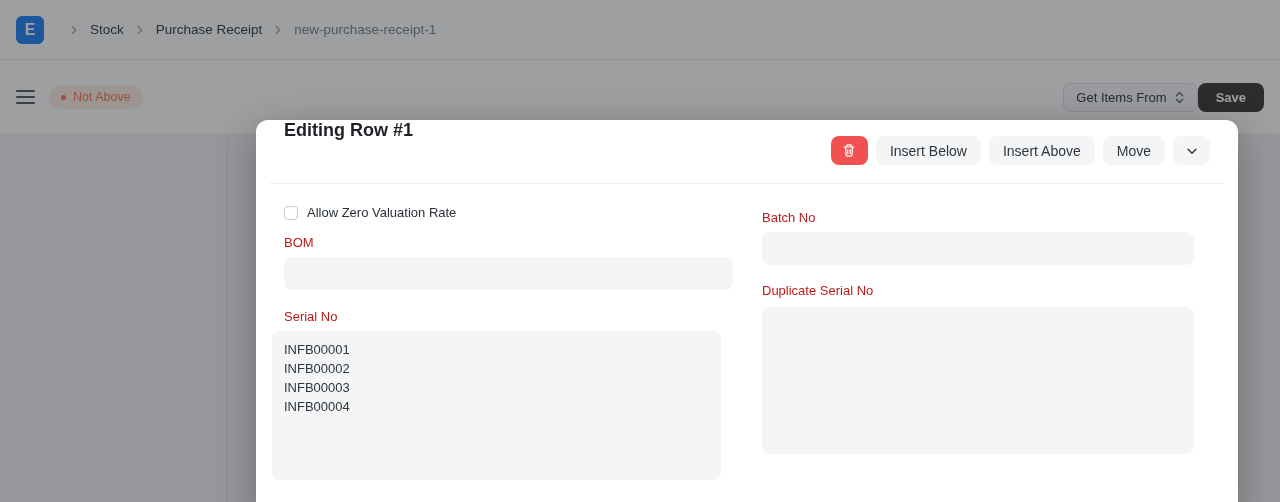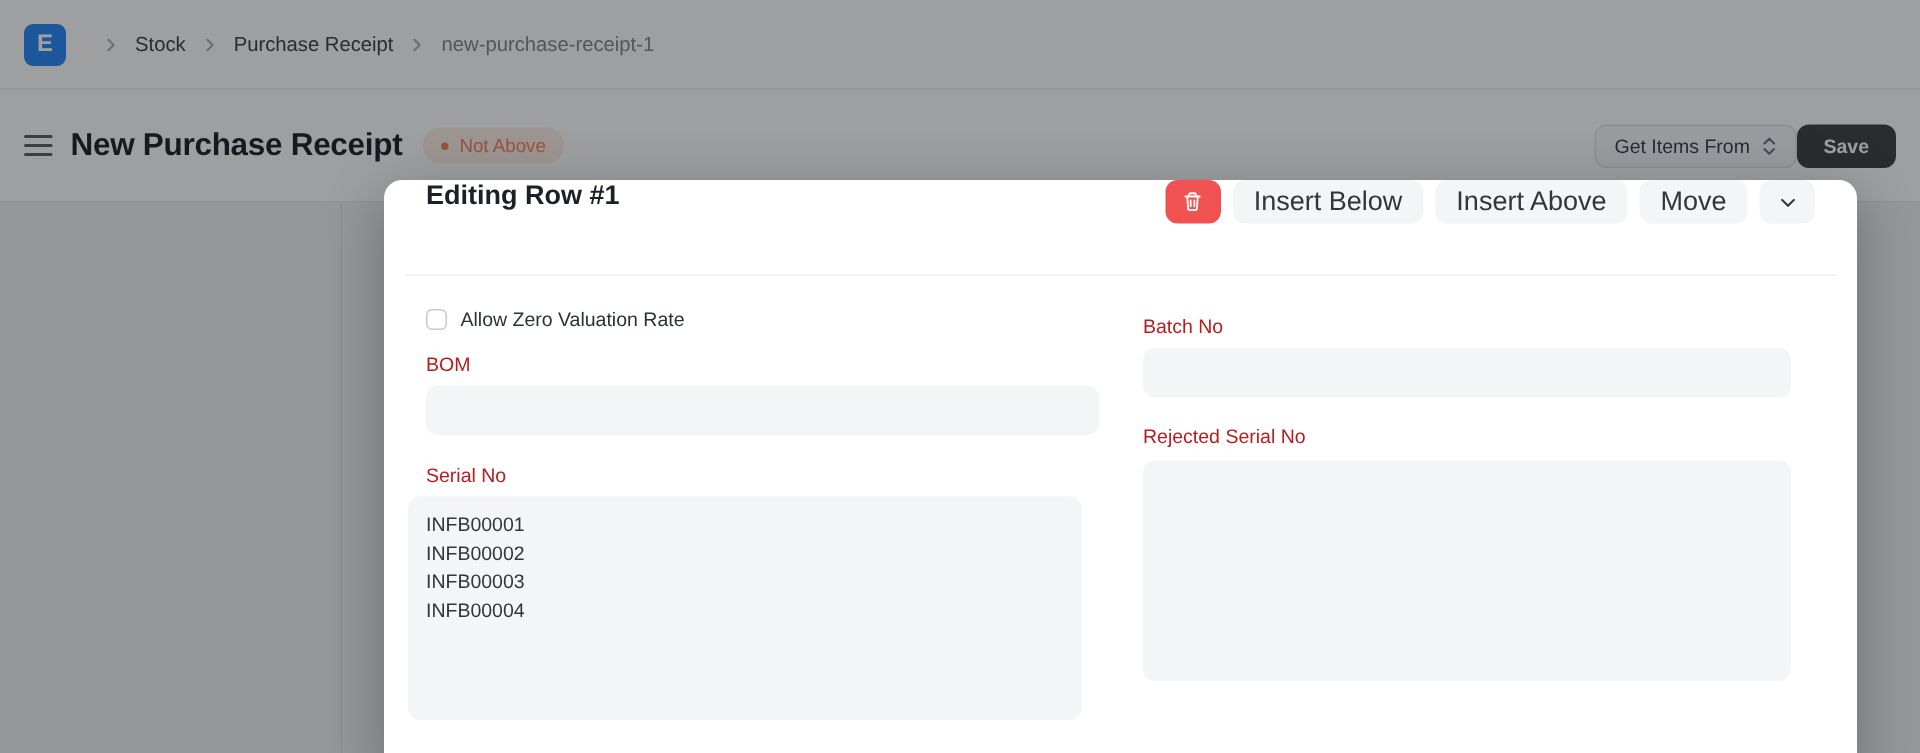--- a/index.html
+++ b/index.html
@@ -71,22 +71,22 @@
   .modal {
     position:absolute; left:256px; top:120px; width:982px; height:395px;
     background:#ffffff; border-radius:12px 12px 0 0; z-index:60;
     box-shadow:0 10px 40px rgba(0,0,0,0.28);
   }
   .modal-header { height:63px; display:flex; align-items:flex-start; padding:0 28px; }
   .modal-title { font-size:18px; font-weight:700; color:#1d2127; }
   .modal-actions { margin-left:auto; display:flex; align-items:center; gap:8px; padding-right:0; }
   .mbtn {
     height:29px; border-radius:8px; border:none; background:#f4f5f6; color:#30363b;
-    font-family:"Liberation Sans", sans-serif; font-size:18px; padding:0 14px;
-    display:inline-flex; align-items:center; justify-content:center; gap:7px; cursor:pointer;
+    font-family:"Liberation Sans", sans-serif; font-size:14px; padding:0 14px;
+    display:inline-flex; align-items:center; justify-content:center; gap:7px; cursor:pointer;margin-top:16px;
   }
   .mbtn-danger { background:#f05252; width:37px; padding:0; color:#ffffff; }
   .mbtn-icon { width:37px; padding:0; }
   .modal-divider { position:absolute; left:14px; right:14px; top:63px; height:1px; background:#eceef0; }
   .modal-body { position:absolute; left:0; top:63px; right:0; bottom:0; }
   .field-label { font-size:13px; color:#b91c1c; }
   .finput { background:#f4f5f6; border-radius:8px; border:none; width:100%;
             font-family:"Liberation Sans", sans-serif; font-size:13px; color:#30363b; }
   .ftext { padding:9px 12px; line-height:19px; white-space:pre-wrap; outline:none; resize:none; }
   .checkrow { display:flex; align-items:center; gap:9px; cursor:pointer; }
@@ -122,21 +122,20 @@
   </div>
 
 </div>
 
 <div class="page-head">
   <span class="hamburger">
       <span></span>
       <span></span>
       <span></span>
     </span>
-  <h1 class="page-title">New Purchase Receipt</h1>
   <span class="status-badge">
     <span class="dot"></span>
     <span>Not Above</span>
   </span>
   <div class="head-actions">
     <button class="btn btn-outline">
       <span>Get Items From</span>
       <svg width="11" height="13" viewBox="0 0 12 14" fill="none">
           <path d="M2.5 5l3.5-3.5L9.5 5" stroke="#6b747d" stroke-width="1.5" stroke-linecap="round" stroke-linejoin="round"></path>
           <path d="M2.5 9l3.5 3.5L9.5 9" stroke="#6b747d" stroke-width="1.5" stroke-linecap="round" stroke-linejoin="round"></path>
@@ -188,16 +187,16 @@
 
     <div class="abs field-label" style="left:28px; top:126px;">Serial No</div>
     <div class="abs finput ftext" style="left:16px; top:148px; width:449px; height:149px;">INFB00001
 INFB00002
 INFB00003
 INFB00004</div>
 
     <div class="abs field-label" style="left:506px; top:27px;">Batch No</div>
     <div class="abs finput" style="left:506px; top:49px; width:432px; height:33px;"></div>
 
-    <div class="abs field-label" style="left:506px; top:100px;">Rejected Serial No</div>
+    <div class="abs field-label" style="left:506px; top:100px;">Duplicate Serial No</div>
     <div class="abs finput ftext" style="left:506px; top:124px; width:432px; height:147px;"></div>
   </div>
 </div>
 
 </body></html>

